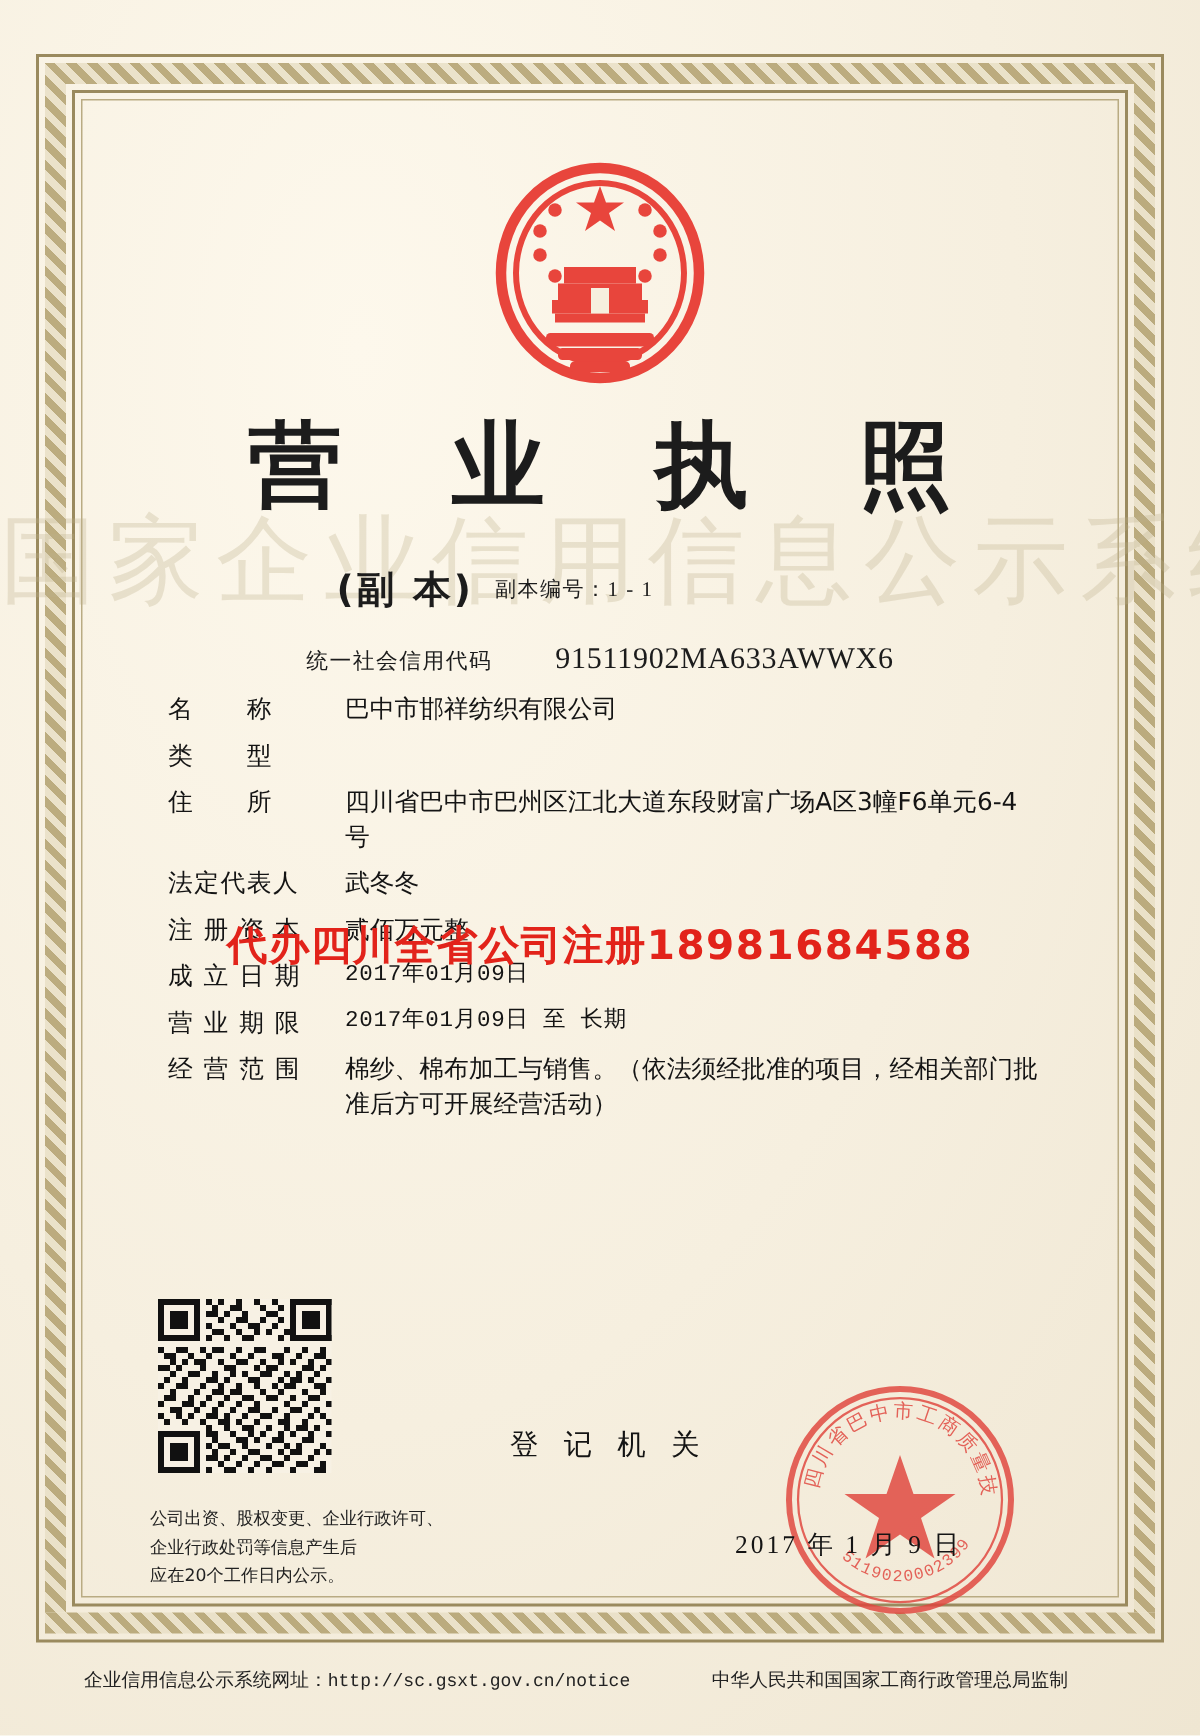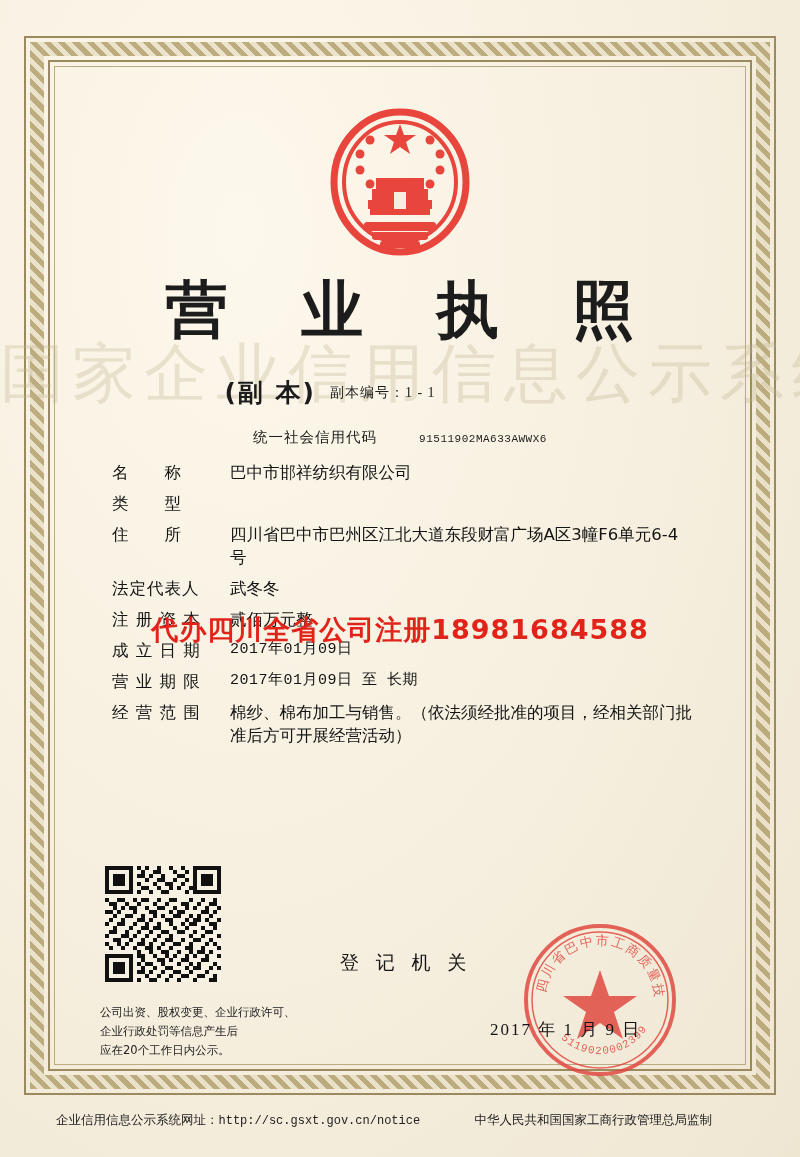--- a/index.html
+++ b/index.html
@@ -125,22 +125,22 @@
     top: 428px;
     left: 0;
     width: 800px;
     text-align: center;
     font-size: 14.5px;
     color: #1c1c1c;
     font-family: "DejaVu Sans", sans-serif;
     letter-spacing: 1px;
   }
   .credit-code {
-    font-family: Liberation Mono, monospace;
-    font-size: 11px;
+    font-family: Liberation Serif, serif;
+    font-size: 20px;
     letter-spacing: .5px;
     margin-left: 42px;
   }
 
   
   .fields {
     position: absolute;
     left: 112px;
     top: 462px;
     width: 580px;

